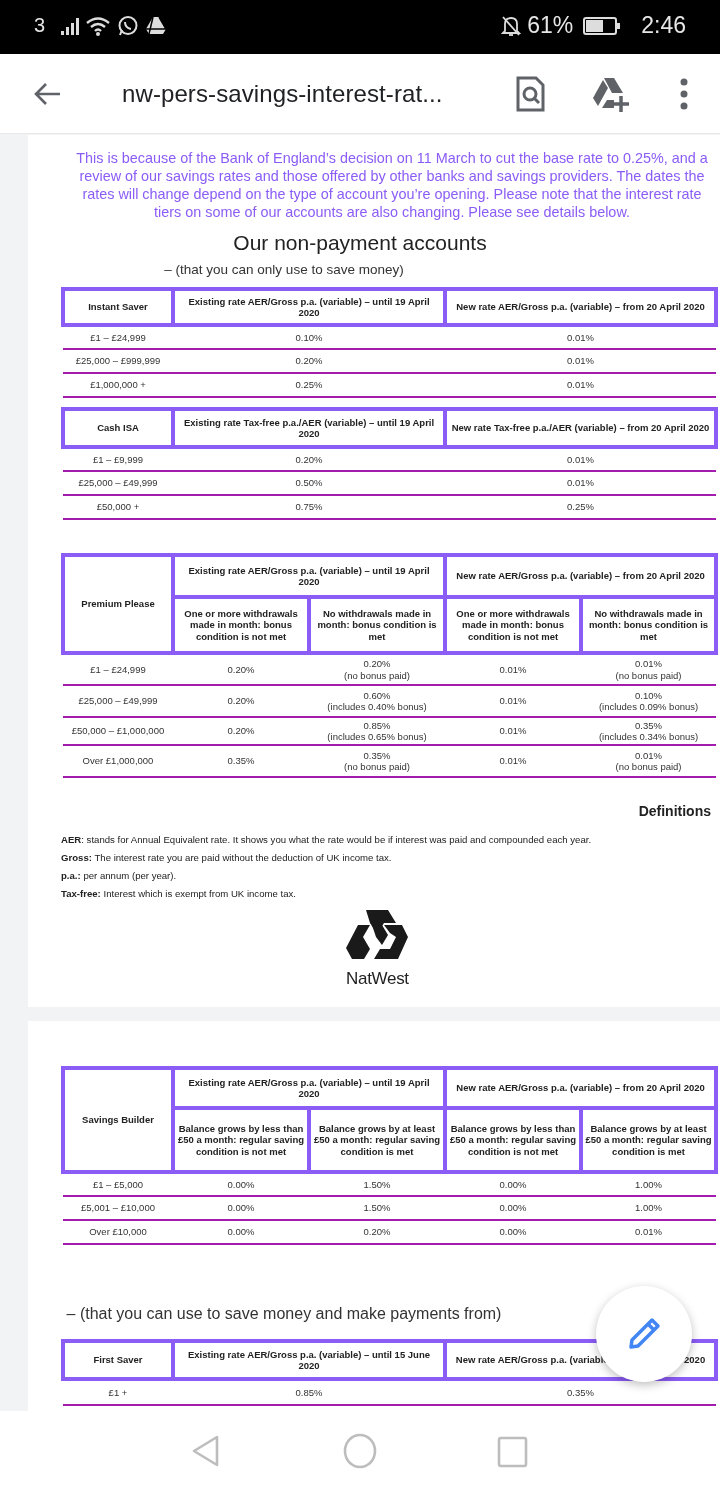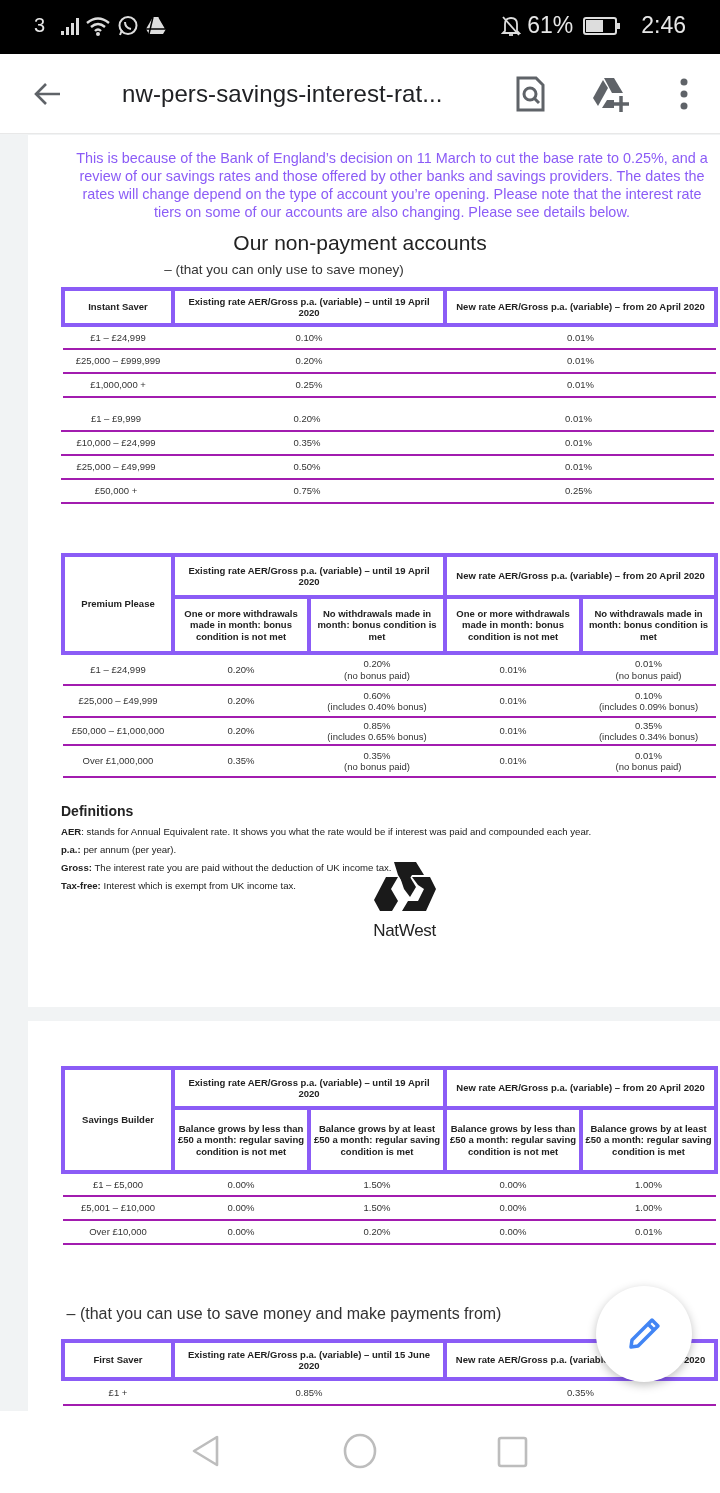--- a/index.html
+++ b/index.html
@@ -24,25 +24,25 @@
 
   .intro { position: absolute; left: 44px; width: 640px; top: 14px; text-align: center; font-size: 14.4px; line-height: 18px; color: #8b5cf6; }
   .h2 { position: absolute; left: 0; width: 720px; text-align: center; font-size: 21px; color: #222; }
   .sub { position: absolute; left: 0; width: 568px; text-align: center; font-size: 13.5px; color: #333; }
 
   table.rt { position: absolute; border-collapse: collapse; font-size: 9.5px; color: #333; table-layout: fixed; }
   table.rt th { border: 4px solid #8b5cf6; font-weight: bold; text-align: center; vertical-align: middle; line-height: 11.5px; padding: 2px 2px; color: #222; }
   table.rt td { text-align: center; vertical-align: middle; border-bottom: 2px solid #a21caf; line-height: 11.5px; }
 
   .defs { position: absolute; left: 33px; top: 668px; width: 650px; color: #222; }
-  .defs .dh { font-size: 14px; font-weight: bold; margin-bottom: 4px; }
+  .defs .dh { font-size: 14px; font-weight: bold; margin-bottom: 12px; text-align: right; }
   .defs .dl { font-size: 9.6px; line-height: 18px; }
   .defs b { font-weight: bold; }
 
-  .logo { position: absolute; left: 318px; top: 724px; width: 90px; text-align: right; }
+  .logo { position: absolute; left: 318px; top: 772px; width: 90px; text-align: left; }
   .logo .wm { font-size: 17px; color: #222; margin-top: 2px; letter-spacing: -0.3px; }
 
   .fab { position: absolute; left: 596px; top: 1286px; width: 96px; height: 96px; border-radius: 50%; background: #fff; box-shadow: 0 3px 10px rgba(0,0,0,0.25); display: flex; align-items: center; justify-content: center; }
 
   .navbar { position: absolute; left: 0; top: 1411px; width: 720px; height: 82px; background: #fff; }
   .navbar .nb { position: absolute; top: 20px; width: 40px; height: 40px; }
 </style>
 </head>
 <body>
 
@@ -144,28 +144,28 @@
   </tbody>
     </table>
 
   <table class="rt" style="left:33px;top:272px;width:653px">
     <colgroup>
         <col style="width:110px">
         <col style="width:272px">
         <col style="width:271px">
       </colgroup>
     <tbody>
+        <tr style="height:38px">
+      <th>Cash ISA</th>
+      <th>Existing rate Tax-free p.a./AER (variable) – until 19 April 2020</th>
+      <th>New rate Tax-free p.a./AER (variable) – from 20 April 2020</th>
+    </tr>
     <tr style="height:24px">
       <td>£1 – £9,999</td>
       <td>0.20%</td>
-      <td>0.01%</td>
-    </tr>
-    <tr style="height:24px">
-      <td>£10,000 – £24,999</td>
-      <td>0.35%</td>
       <td>0.01%</td>
     </tr>
     <tr style="height:24px">
       <td>£25,000 – £49,999</td>
       <td>0.50%</td>
       <td>0.01%</td>
     </tr>
     <tr style="height:24px">
       <td>£50,000 +</td>
       <td>0.75%</td>
@@ -221,22 +221,22 @@
       <td><span>0.35%</span><br><span>(no bonus paid)</span></td>
       <td>0.01%</td>
       <td><span>0.01%</span><br><span>(no bonus paid)</span></td>
     </tr>
   </tbody>
     </table>
 
   <div class="defs">
     <div class="dh">Definitions</div>
     <div class="dl"><b>AER</b><span>: stands for Annual Equivalent rate. It shows you what the rate would be if interest was paid and compounded each year.</span></div>
+    <div class="dl"><b>Gross:</b><span> The interest rate you are paid without the deduction of UK income tax.</span></div>
     <div class="dl"><b>p.a.:</b><span> per annum (per year).</span></div>
-    <div class="dl"><b>Gross:</b><span> The interest rate you are paid without the deduction of UK income tax.</span></div>
     <div class="dl"><b>Tax-free:</b><span> Interest which is exempt from UK income tax.</span></div>
   </div>
 
   <div class="logo">
     <svg width="62" height="56" viewBox="0 0 62 56">
       <path d="M20 3 L42 3 L50 16 L38 16 L31 27 L24 16 Z" fill="#1a1a1a"></path>
       <path d="M12 18 L24 18 L17 30 L24 42 L18 52 L6 52 L0 41 Z" fill="#1a1a1a"></path>
       <path d="M38 18 L56 18 L62 30 L52 52 L28 52 L34 42 L44 42 L50 30 L44 26 Z" fill="#1a1a1a"></path>
       <path d="M26 18 L36 18 L42 28 L36 38 L30 30 Z" fill="#1a1a1a"></path>
     </svg>

